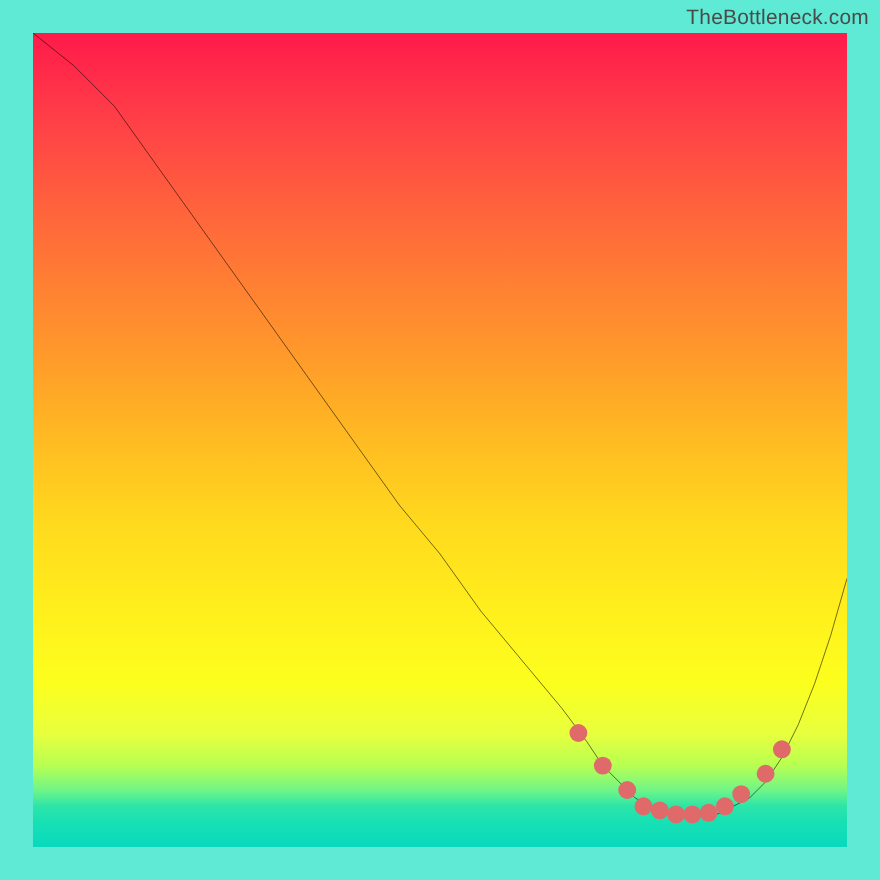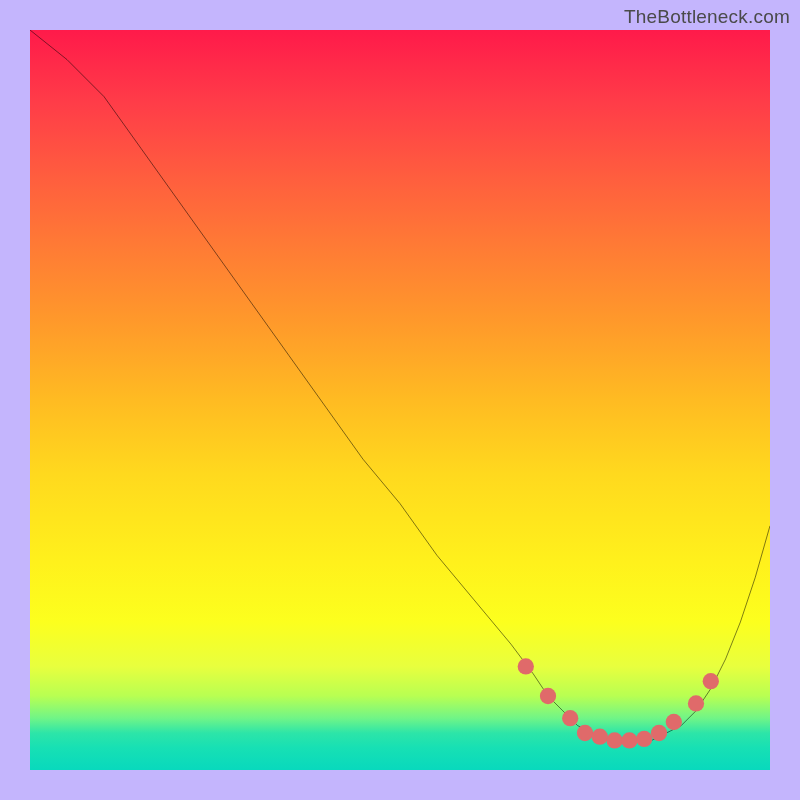--- a/index.html
+++ b/index.html
@@ -8,21 +8,21 @@
     width: 800px;
     height: 800px;
     background: #000;
     overflow: hidden;
     font-family: -apple-system, BlinkMacSystemFont, "Segoe UI", Arial, sans-serif;
   }
   .viewport {
     position: relative;
     width: 800px;
     height: 800px;
-    background: #c4b5fd;
+    background: #5eead4;
   }
   .plot-area {
     position: absolute;
     left: 30px;
     top: 30px;
     width: 740px;
     height: 740px;
     
     background: linear-gradient(
       to bottom,

